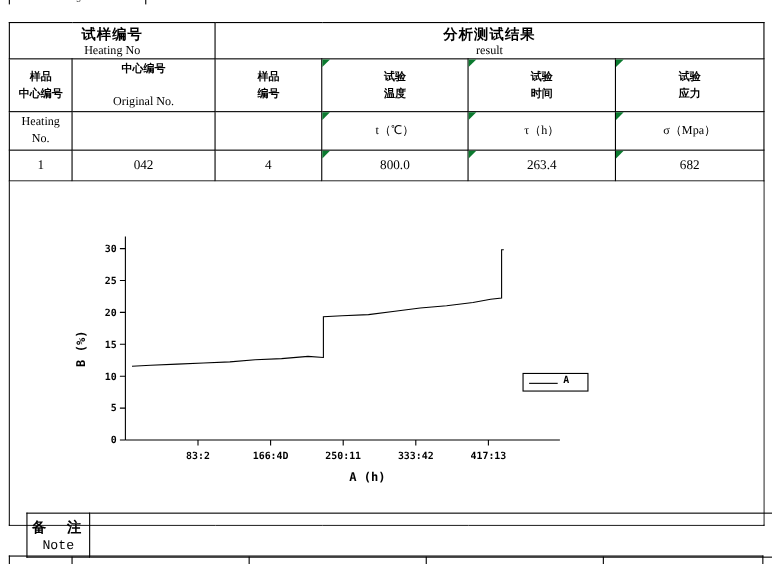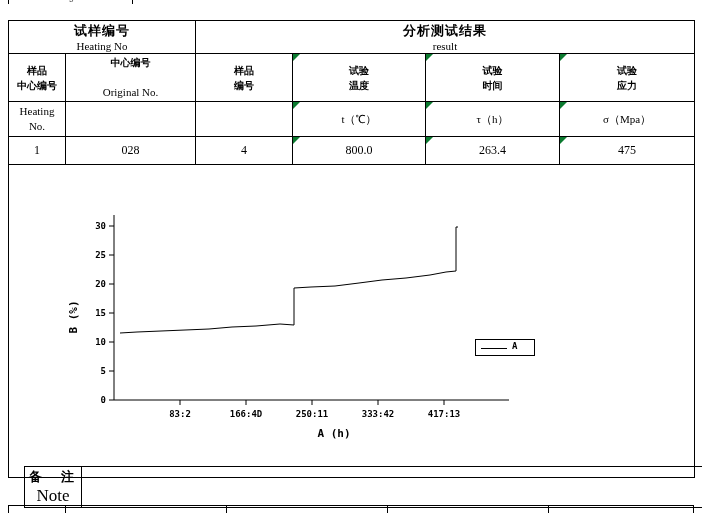--- a/index.html
+++ b/index.html
@@ -147,22 +147,22 @@
     padding: 1px 3px;
   }
   .foot-label { text-align: center; }
   .foot-label .l1 {
     font-family: "DejaVu Sans", sans-serif;
     font-size: 13px;
     font-weight: bold;
     letter-spacing: 3px;
   }
   .foot-label .l2 {
-    font-family: Liberation Serif, serif;
-    font-size: 17px;
+    font-family: Liberation Mono, monospace;
+    font-size: 12px;
   }
   .bottom-strip {
     position: absolute;
     left: 8px;
     top: 505px;
     width: 686px;
     height: 9px;
     border-left: 1px solid #000;
     border-right: 1px solid #000;
     border-top: 1px solid #000;
@@ -250,25 +250,25 @@
         <td class="mark">
           <div class="en-i">τ（h）</div>
         </td>
         <td class="mark">
           <div class="en-i">σ（Mpa）</div>
         </td>
       </tr>
 
       <tr>
         <td style="height:25px" class="val">1</td>
-        <td class="val">028</td>
+        <td class="val">042</td>
         <td class="val">4</td>
         <td class="val mark">800.0</td>
         <td class="val mark">263.4</td>
-        <td class="val mark">475</td>
+        <td class="val mark">682</td>
       </tr>
 
       <tr>
         <td colspan="6" class="chart-cell">
           <div class="chart-wrap">
             <svg class="chart" width="684" height="312" viewBox="0 0 684 312">
 
               <g stroke="#000" stroke-width="1" fill="none">
                 <line x1="105" y1="50" x2="105" y2="235"></line>
                 <line x1="105" y1="235" x2="500" y2="235"></line>

